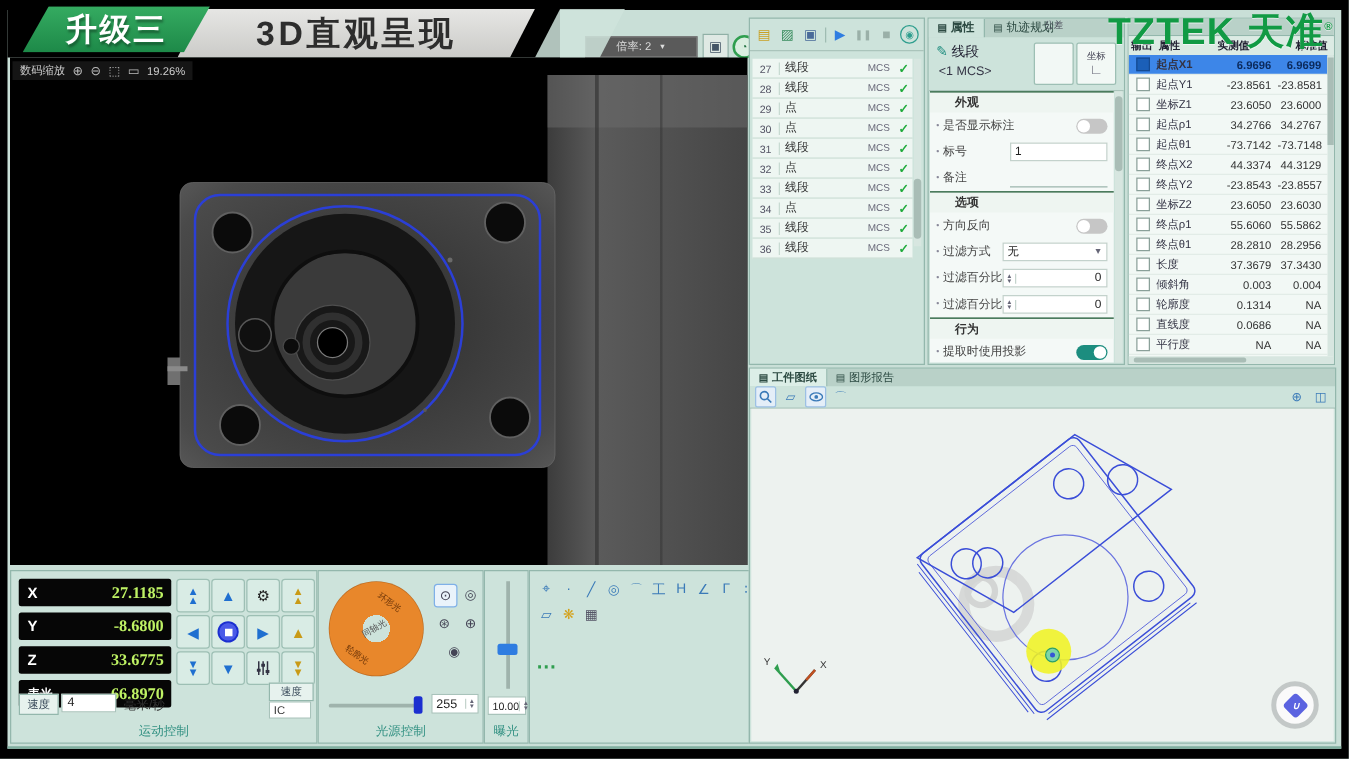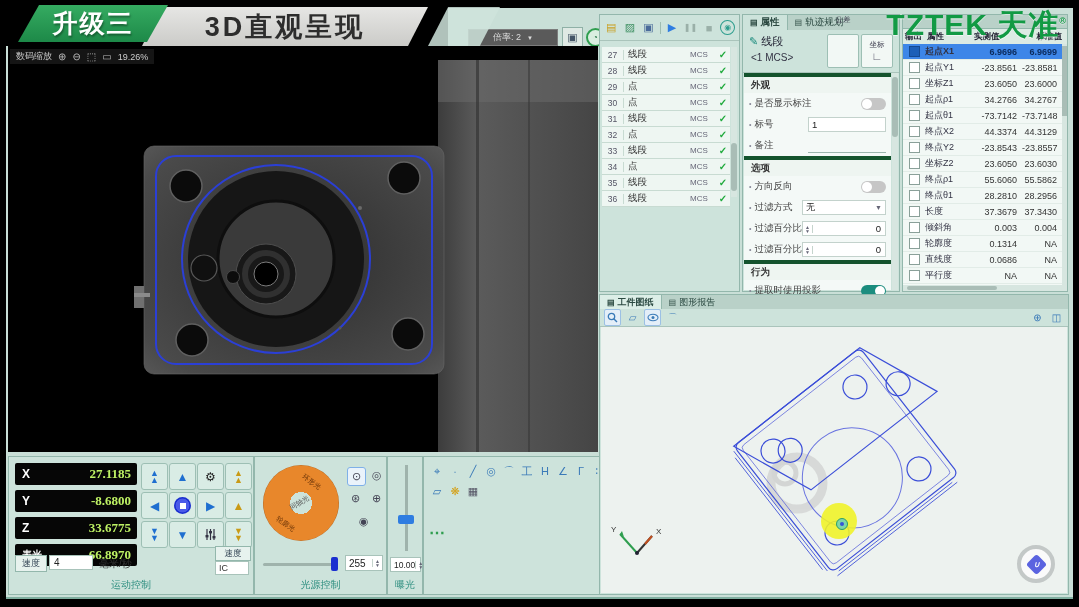--- a/index.html
+++ b/index.html
@@ -80,41 +80,41 @@
   .trow{position:absolute;left:5px;display:flex;gap:2px;}
   
   #steps{left:593px;top:6px;width:141px;height:278px;}
   #steps .tbar{height:25px;border-bottom:1px solid #aac4bb;display:flex;align-items:center;gap:4px;padding:0 4px;}
   .tbi{width:15px;height:15px;display:flex;align-items:center;justify-content:center;font-size:11px;cursor:pointer;}
   .steprows{position:absolute;left:2px;top:32px;width:128px;}
   .srow{height:15px;display:grid;grid-template-columns:22px 1fr 26px 14px;align-items:center;
     background:#eef6f2;border-bottom:1px solid #c8dbd2;font-size:9.5px;cursor:pointer;}
   .srow .no{color:#556;text-align:center;font-size:8.5px;border-right:1px solid #c8dbd2;}
   .srow .tp{color:#333;padding-left:4px;}
-  .srow .cs{color:#667;font-size:8px;text-align:left;}
+  .srow .cs{color:#667;font-size:8px;text-align:center;}
   .srow .ck{color:#1faa3c;font-weight:bold;font-size:10px;text-align:center;}
   .vsb{position:absolute;top:32px;right:2px;width:6px;height:150px;background:#d7e6e0;}
   .vsb i{position:absolute;left:0;width:6px;background:#a9bdb6;border-radius:3px;display:block;}
   .subpanel{position:absolute;left:1px;right:1px;top:184px;bottom:1px;background:#fbfdfc;border-top:1px solid #aac4bb;}
   .subtab{position:absolute;left:3px;top:3px;padding:1px 5px;font-size:8.5px;color:#334;background:#eef5f2;
     border:1px solid #b5c9c2;border-bottom:2px solid #1f8d7f;cursor:pointer;}
   
   #props{left:736px;top:6px;width:158px;height:278px;}
   .ptabs{height:15px;display:flex;background:#b9d1c8;}
   .ptab{padding:1px 7px;font-size:9.5px;color:#2c4a42;display:flex;align-items:center;gap:3px;cursor:pointer;}
   .ptab.on{background:#cde3db;font-weight:bold;border-right:1px solid #93b7ac;}
   .phead{height:42px;background:#cde3db;border-bottom:1px solid #aac4bb;position:relative;}
   .ptype{position:absolute;left:6px;top:4px;font-size:11px;color:#223;}
   .pcs{position:absolute;left:8px;top:22px;font-size:10px;color:#334;}
   .pbtn{position:absolute;top:4px;width:30px;height:32px;background:#f2f8f5;border:1px solid #9dbfb4;border-radius:2px;
     display:flex;flex-direction:column;align-items:center;justify-content:center;font-size:7.5px;color:#445;cursor:pointer;}
   .pbtn .g{font-size:11px;color:#667;}
   .pbody{position:absolute;left:1px;right:8px;top:58px;bottom:1px;background:#f4f9f7;}
   .psec{height:16px;display:flex;align-items:center;font-size:9.5px;font-weight:bold;color:#333;
-    padding-left:7px;border-top:4px solid #14532d;background:#eef5f1;}
+    padding-left:20px;border-top:1px solid #14532d;background:#eef5f1;}
   .prow{height:21px;display:flex;align-items:center;font-size:9.5px;color:#444;padding-left:5px;}
   .prow .bu{color:#889;font-size:7px;margin-right:3px;}
   .prow .ctl{margin-left:auto;margin-right:5px;}
   .tog{width:25px;height:12px;border-radius:6px;background:#c6c6c6;position:relative;cursor:pointer;}
   .tog i{position:absolute;left:1px;top:1px;width:10px;height:10px;border-radius:50%;background:#fff;display:block;}
   .tog.on{background:#1c8d7f;}
   .tog.on i{left:14px;}
   .tin{width:78px;height:15px;background:#fff;border:1px solid #c3d2cc;font-size:9.5px;color:#222;
     display:flex;align-items:center;padding-left:3px;box-sizing:border-box;}
   .tin.note{background:transparent;border:none;border-bottom:1px solid #9bb5ad;}

